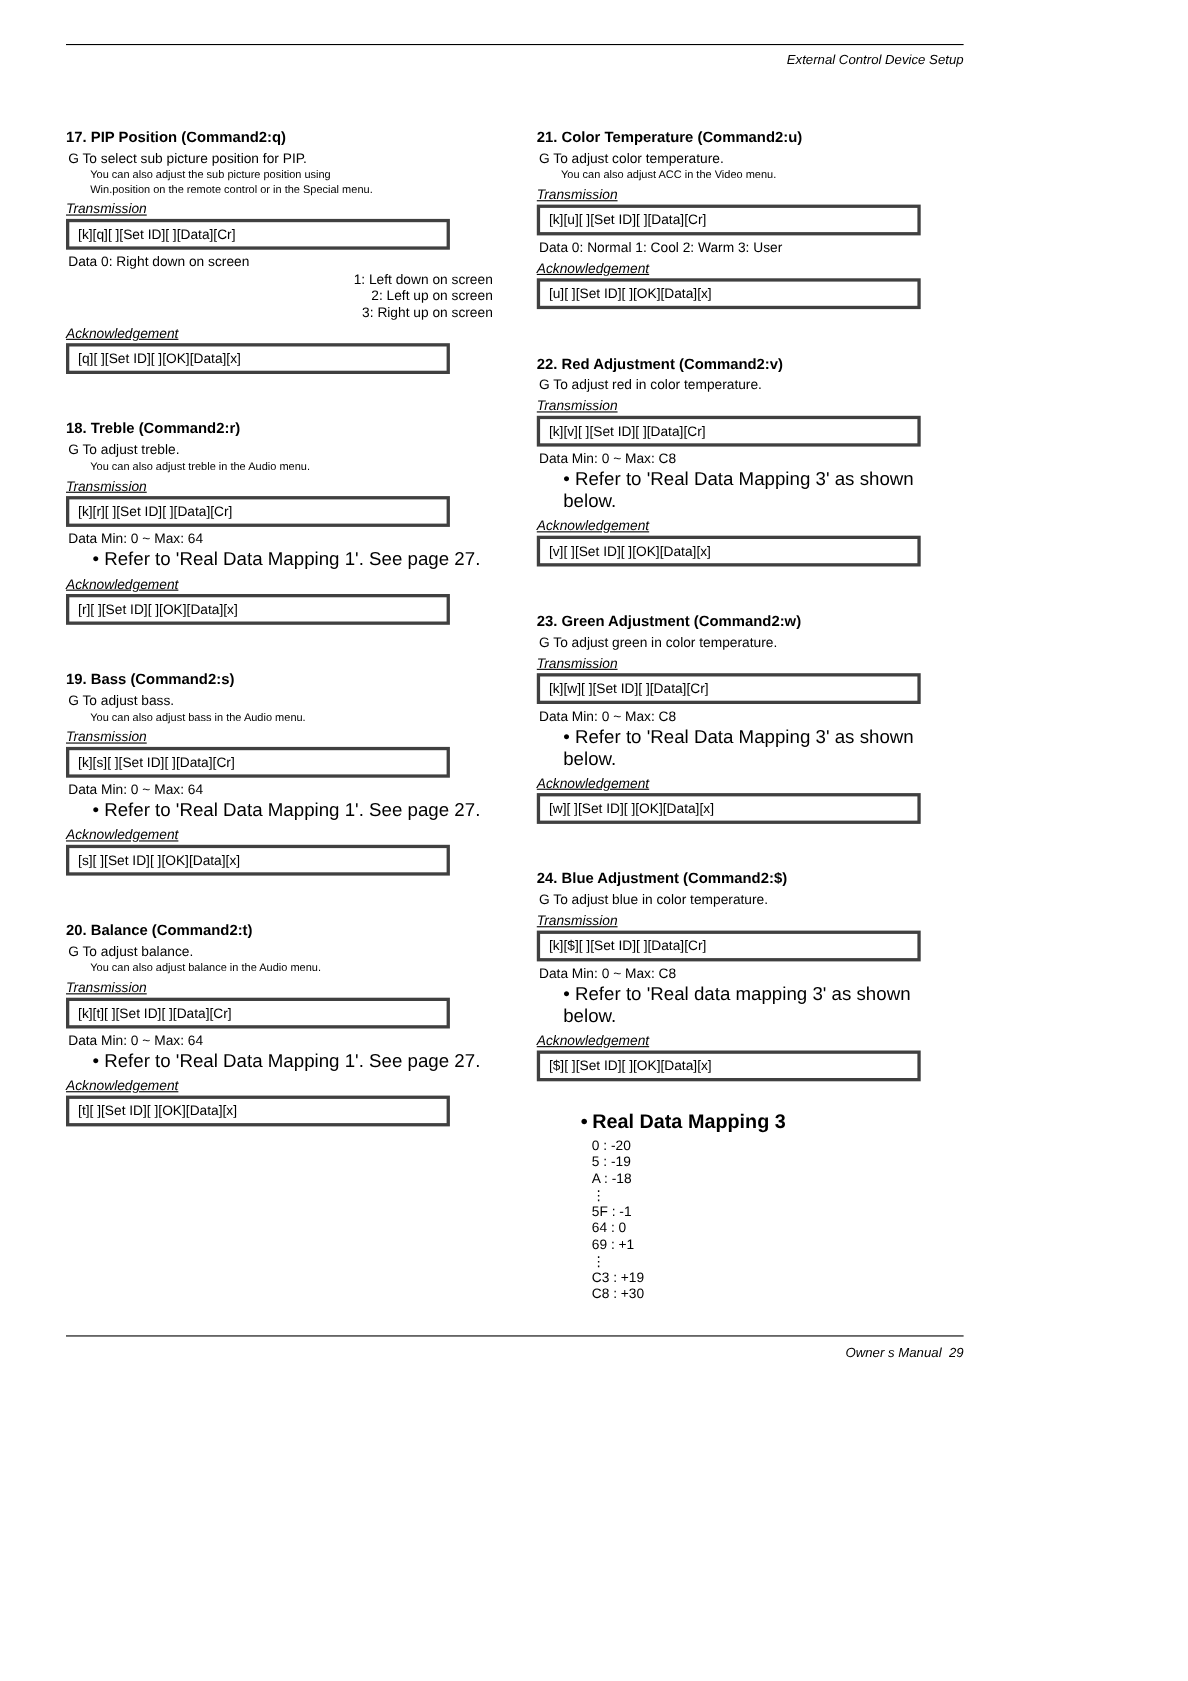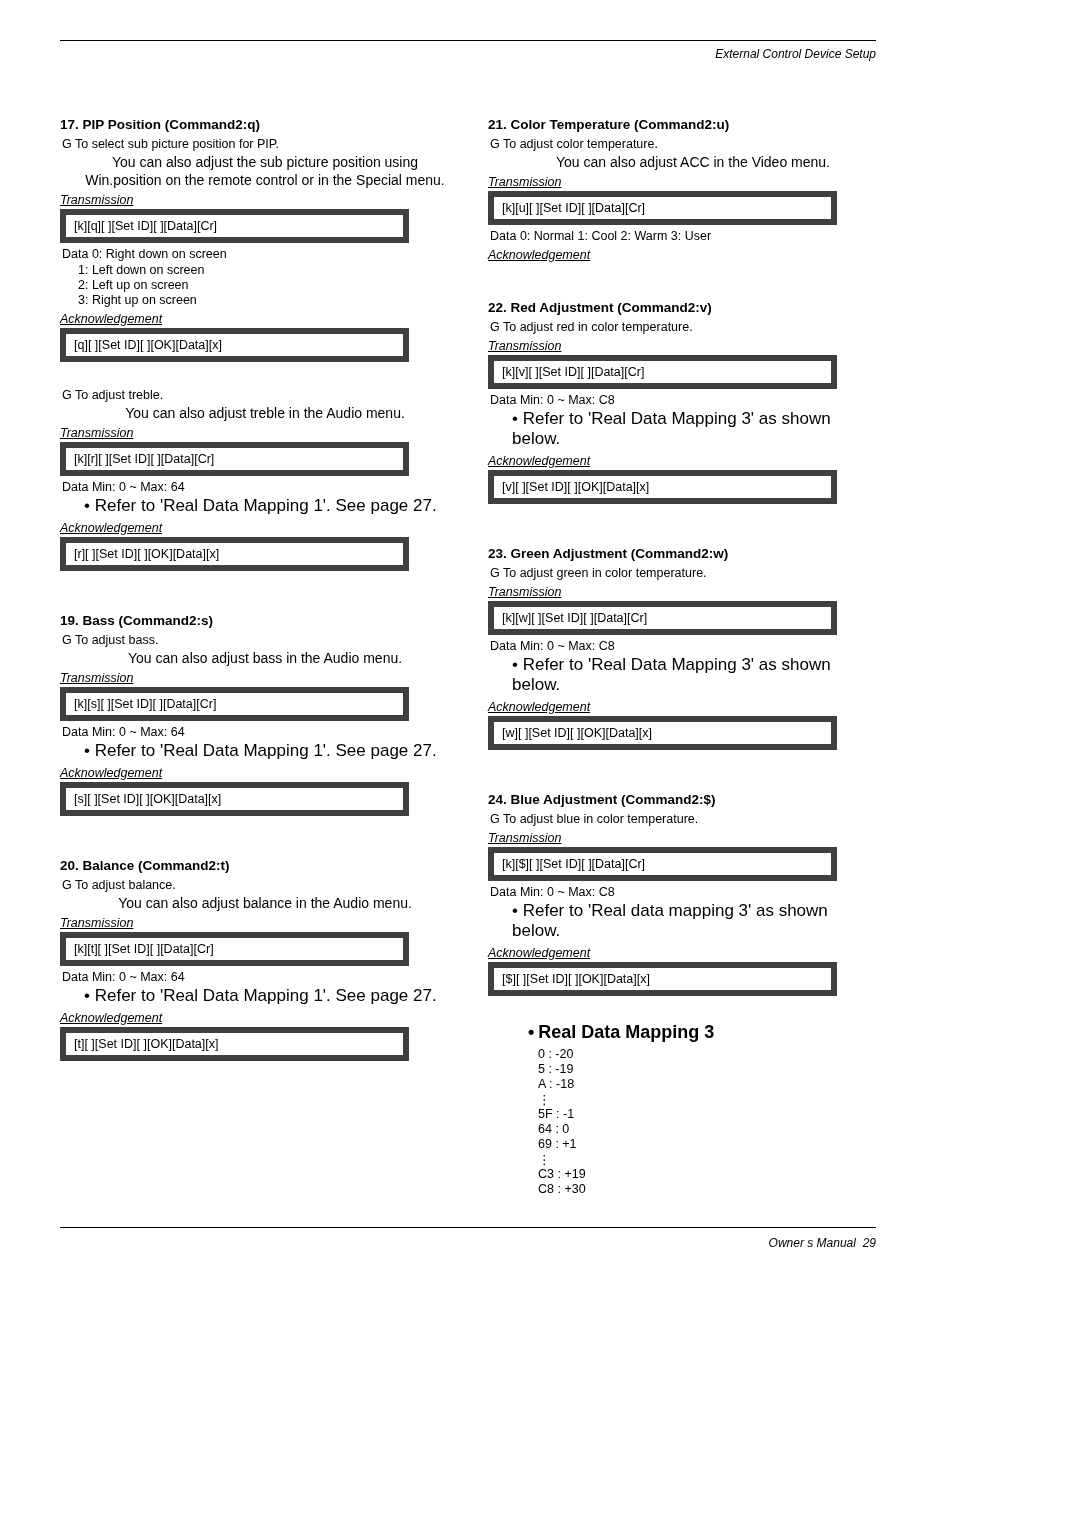--- a/index.html
+++ b/index.html
@@ -53,52 +53,52 @@
       font-size: 13.5px;
       margin-bottom: 5px;
       margin-top: 38px;
     }
     .section-desc {
       font-size: 12.5px;
       margin-bottom: 3px;
       margin-left: 2px;
     }
     .section-desc-indent {
-      font-size: 14px;
+      font-size: 10px;
       margin-left: 22px;
       margin-bottom: 2px;
-      text-align: center;
     }
     .label-italic {
       font-style: italic;
       text-decoration: underline;
       font-size: 12.5px;
       margin-top: 5px;
       margin-bottom: 2px;
     }
     .code-box {
-      border: 6px solid #404040;
+      border: 3px solid #404040;
       padding: 4px 8px;
       font-family: Arial, sans-serif;
       font-size: 12.5px;
       background: #fff;
       display: inline-block;
       min-width: 180px;
       width: 90%;
       margin-bottom: 4px;
     }
     .data-line {
       font-size: 12.5px;
       margin-left: 2px;
       margin-bottom: 2px;
     }
     .data-indent {
       font-size: 12.5px;
       margin-left: 18px;
       margin-bottom: 1px;
+      text-align: right;
     }
     .bullet-line {
       font-size: 17px;
       margin-left: 24px;
       margin-bottom: 2px;
     }
     .bullet-line::before {
       content: "• ";
     }
     .real-data-mapping {
@@ -143,20 +143,21 @@
         <div class="code-box">[k][q][   ][Set ID][  ][Data][Cr]</div>
         <div class="data-line">Data   0: Right down on screen</div>
         <div class="data-indent">1: Left down on screen</div>
         <div class="data-indent">2: Left up on screen</div>
         <div class="data-indent">3: Right up on screen</div>
         <div class="label-italic">Acknowledgement</div>
         <div class="code-box">[q][  ][Set ID][  ][OK][Data][x]</div>
       </div>
 
       <div class="section">
+        <div class="section-title">18. Treble (Command2:r)</div>
         <div class="section-desc">G  To adjust treble.</div>
         <div class="section-desc-indent">You can also adjust treble in the Audio menu.</div>
         <div class="label-italic">Transmission</div>
         <div class="code-box">[k][r][   ][Set ID][  ][Data][Cr]</div>
         <div class="data-line">Data   Min: 0 ~ Max: 64</div>
         <div class="bullet-line">Refer to 'Real Data Mapping 1'. See page 27.</div>
         <div class="label-italic">Acknowledgement</div>
         <div class="code-box">[r][   ][Set ID][  ][OK][Data][x]</div>
       </div>
 
@@ -189,20 +190,21 @@
     <div>
 
       <div class="section">
         <div class="section-title">21. Color Temperature (Command2:u)</div>
         <div class="section-desc">G  To adjust color temperature.</div>
         <div class="section-desc-indent">You can also adjust ACC in the Video menu.</div>
         <div class="label-italic">Transmission</div>
         <div class="code-box">[k][u][   ][Set ID][  ][Data][Cr]</div>
         <div class="data-line">Data   0: Normal    1: Cool    2: Warm    3: User</div>
         <div class="label-italic">Acknowledgement</div>
+        <div class="code-box">[u][   ][Set ID][  ][OK][Data][x]</div>
       </div>
 
       <div class="section">
         <div class="section-title">22. Red Adjustment (Command2:v)</div>
         <div class="section-desc">G  To adjust red in color temperature.</div>
         <div class="label-italic">Transmission</div>
         <div class="code-box">[k][v][   ][Set ID][  ][Data][Cr]</div>
         <div class="data-line">Data   Min: 0 ~ Max: C8</div>
         <div class="bullet-line">Refer to 'Real Data Mapping 3' as shown below.</div>
         <div class="label-italic">Acknowledgement</div>

